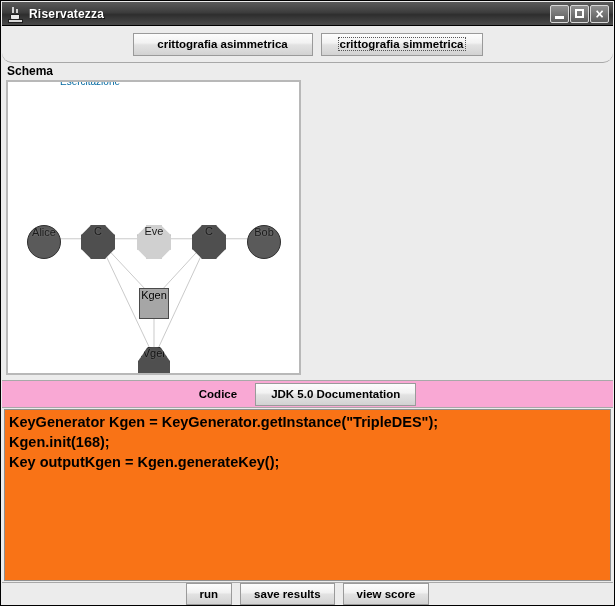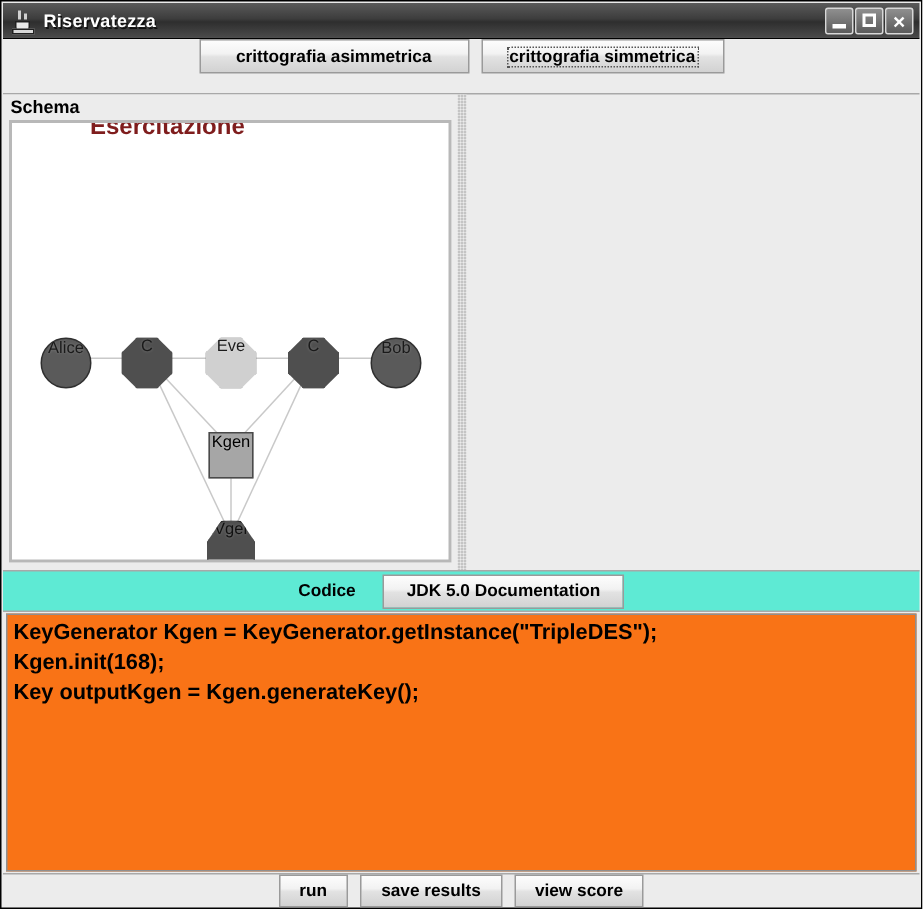--- a/index.html
+++ b/index.html
@@ -118,24 +118,26 @@
   }
 
   
   .toolbar {
     position: absolute;
     left: 0; top: 0;
     width: 611px;
     height: 37px;
     background: #ececec;
     display: flex;
+    align-items: center;
     justify-content: center;
     gap: 8px;
     box-sizing: border-box;
     border-bottom: 1px solid #a8a8a8;
+    border-radius: 10px;
   }
   .jbtn {
     background: linear-gradient(to bottom, #fdfdfd 0%, #f2f2f2 42%, #e2e2e2 52%, #d2d2d2 100%);
     border: 1px solid #9a9a9a;
     font-family: "Liberation Sans", sans-serif;
     font-size: 11.5px;
     font-weight: bold;
     color: #000;
     padding: 3px 12px;
     cursor: pointer;
@@ -210,23 +212,23 @@
 
   
   .graph {
     position: absolute;
     left: 0; top: 0;
     width: 100%; height: 100%;
   }
   .ghost-label {
     position: absolute;
     left: 52px; top: -6px;
-    font-size: 16px;
-    font-weight: bold;
-    color: #7f1d1d;
+    font-size: 10px;
+    font-weight: normal;
+    color: #0369a1;
     white-space: nowrap;
   }
   svg.edges {
     position: absolute;
     left: 0; top: 0;
     width: 100%; height: 100%;
   }
   .node {
     position: absolute;
     display: flex;
@@ -249,21 +251,21 @@
     pointer-events: none;
     text-shadow: 0 0 2px rgba(255,255,255,0.25);
   }
 
   
   .codice-bar {
     position: absolute;
     left: 0; top: 354px;
     width: 611px;
     height: 28px;
-    background: #5eead4;
+    background: #f9a8d4;
     display: flex;
     align-items: center;
     justify-content: center;
     gap: 18px;
     box-sizing: border-box;
     border-top: 1px solid #a8a8a8;
     border-bottom: 1px solid #a8a8a8;
   }
   .codice-label {
     font-size: 11.5px;

